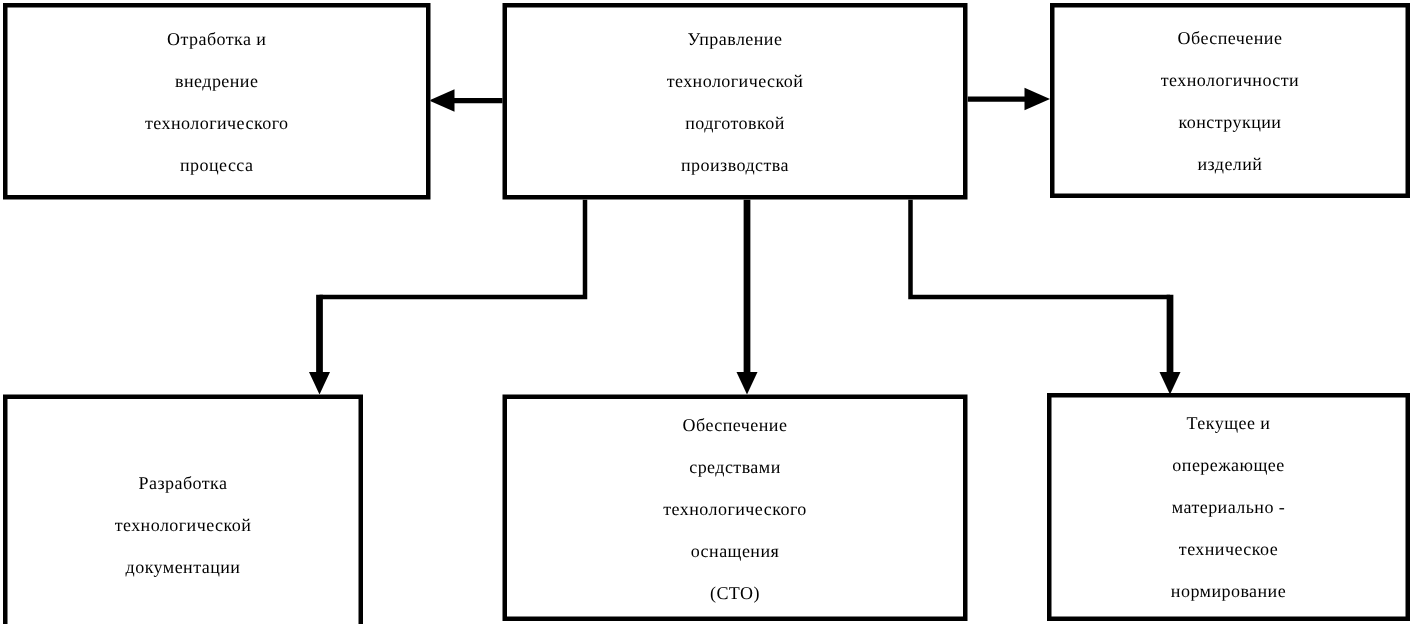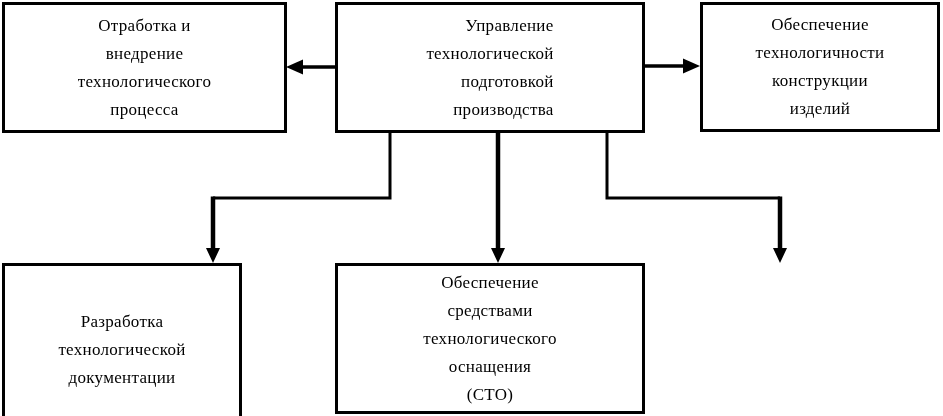--- a/index.html
+++ b/index.html
@@ -40,27 +40,27 @@
     position: absolute;
     border: 3px solid var(--line);
     background: var(--fill);
     display: flex;
     align-items: center;
     justify-content: center;
     text-align: center;
   }
   .node-text {
     white-space: pre-line;
-    font-size: 17px;
+    font-size: 12px;
     line-height: 28px;
     letter-spacing: 0.3px;
   }
   
   .box-top-left      { left: 2px;   top: 2px;   width: 285px; height: 131px; }
-  .box-top-center    { left: 335px; top: 2px;   width: 310px; height: 131px; text-align: right; }
+  .box-top-center    { left: 335px; top: 2px;   width: 310px; height: 131px; }
   .box-top-right     { left: 700px; top: 2px;   width: 240px; height: 130px; }
   .box-bottom-left   { left: 2px;   top: 263px; width: 240px; height: 173px; }
   .box-bottom-center { left: 335px; top: 263px; width: 310px; height: 151px; }
   .box-bottom-right  { left: 698px; top: 262px; width: 242px; height: 152px; }
 </style>
 </head>
 <body>
 
 <div class="stage">
 
@@ -122,14 +122,21 @@
   </div>
 
   <div class="node box-bottom-center">
     <div class="node-text">Обеспечение
 средствами
 технологического
 оснащения
 (СТО)</div>
   </div>
 
+  <div class="node box-bottom-right">
+    <div class="node-text">Текущее и
+опережающее
+материально -
+техническое
+нормирование</div>
+  </div>
 
 </div>
 
 </body></html>

